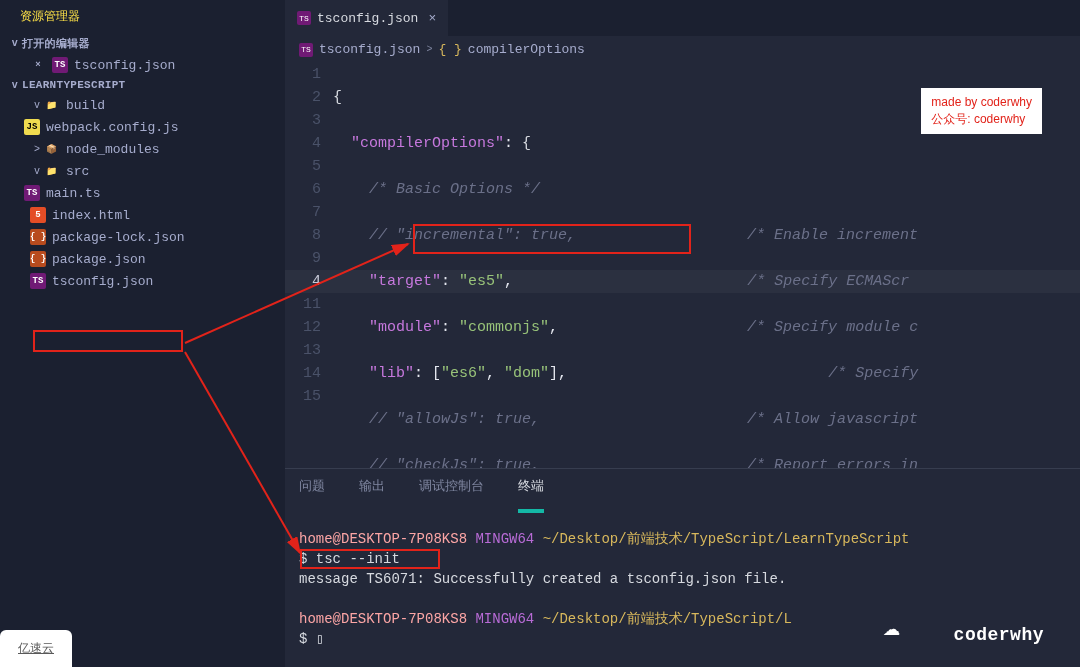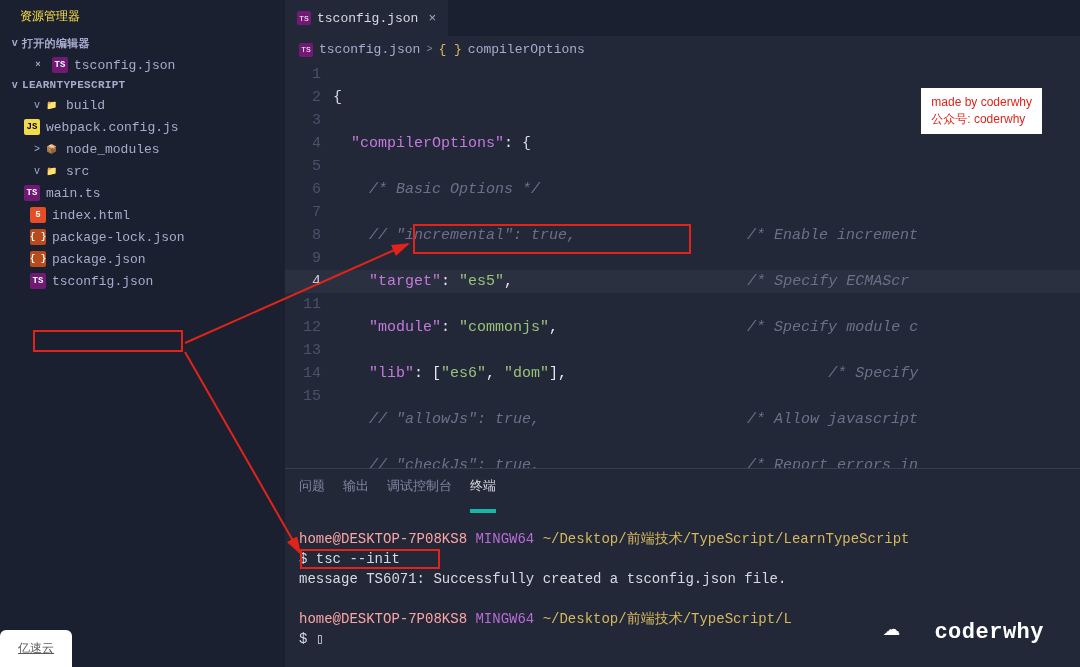--- a/index.html
+++ b/index.html
@@ -123,21 +123,21 @@
 .c-comment { color:#6b7089; font-style: italic; }
 .c-white { color:#e3e6ee;}
 .terminal-panel {
   background:#232839;
   border-top:1px solid #373d4f;
   display:flex;
   flex-direction:column;
 }
 .terminal-tabs {
   display:flex;
-  gap:18px;
+  gap:34px;
   padding:8px 14px 4px;
   font-size:13px;
   color:#7f86a0;
 }
 .terminal-tabs .ttab.active { color:#d7dae0; border-bottom:4px solid #14b8a6; padding-bottom:14px;}
 .terminal-body {
   padding: 12px 14px 18px;
   font-size: 14px;
   line-height: 20px;
   white-space: pre;
@@ -173,21 +173,21 @@
 .footer-right-cloud {
   position:absolute;
   right:180px; bottom:24px;
   color:#fff;
   font-size:28px;
 }
 .footer-right-label {
   position:absolute;
   right:36px; bottom:22px;
   color:#fff;
-  font-size:22px;
+  font-size:18px;
   font-weight:bold;
   letter-spacing:0.5px;
 }
 svg.red-arrow { position:absolute; pointer-events:none; overflow:visible; }
 .line-highlight {
   position:absolute;
   left:0; right:0;
   background: rgba(255,255,255,0.04);
   height:23px;
 }

